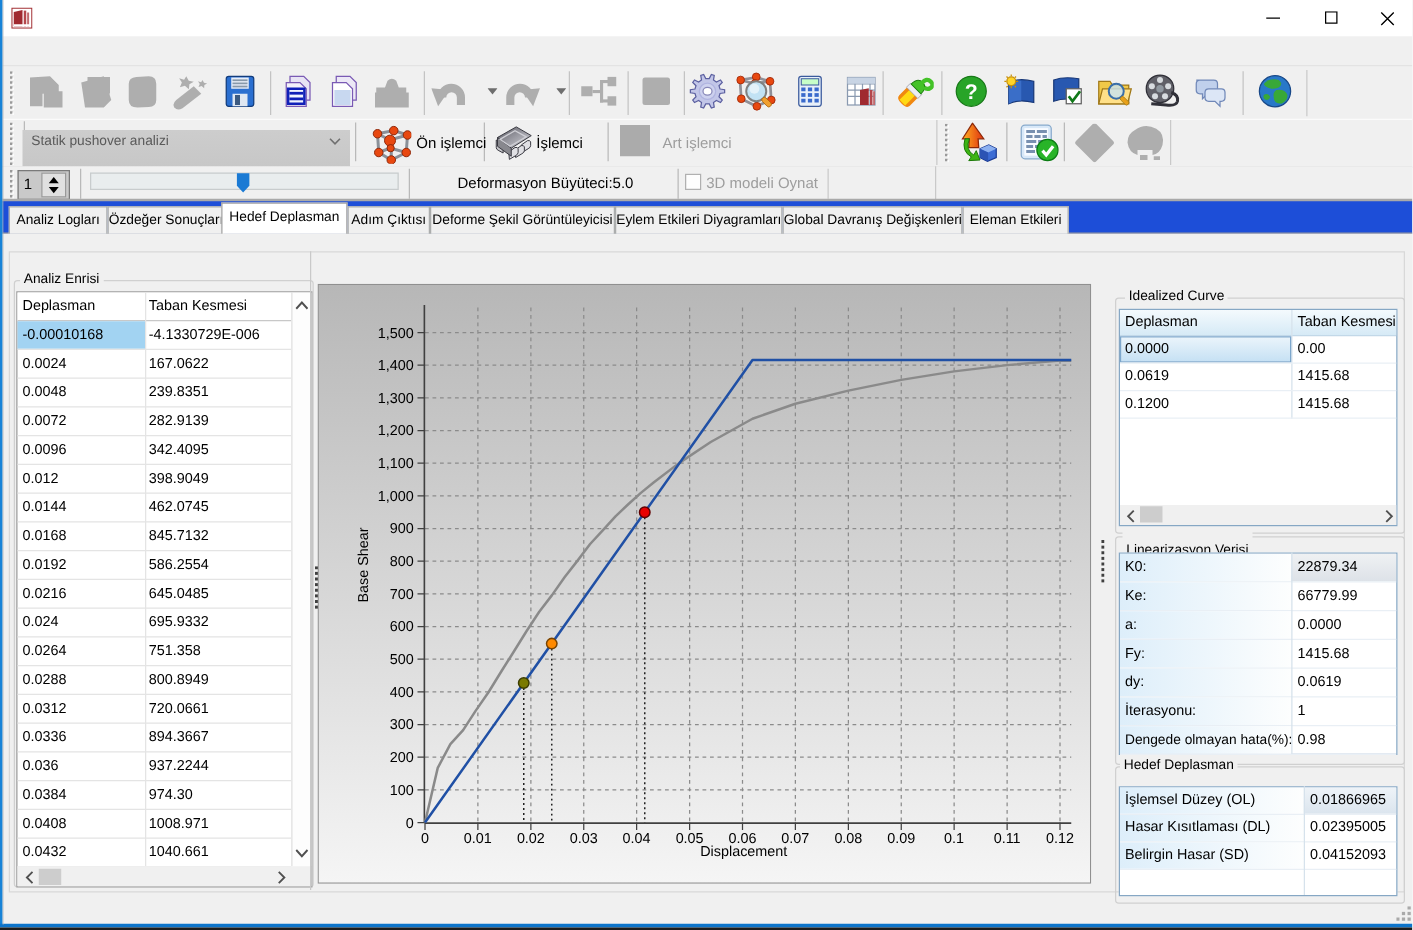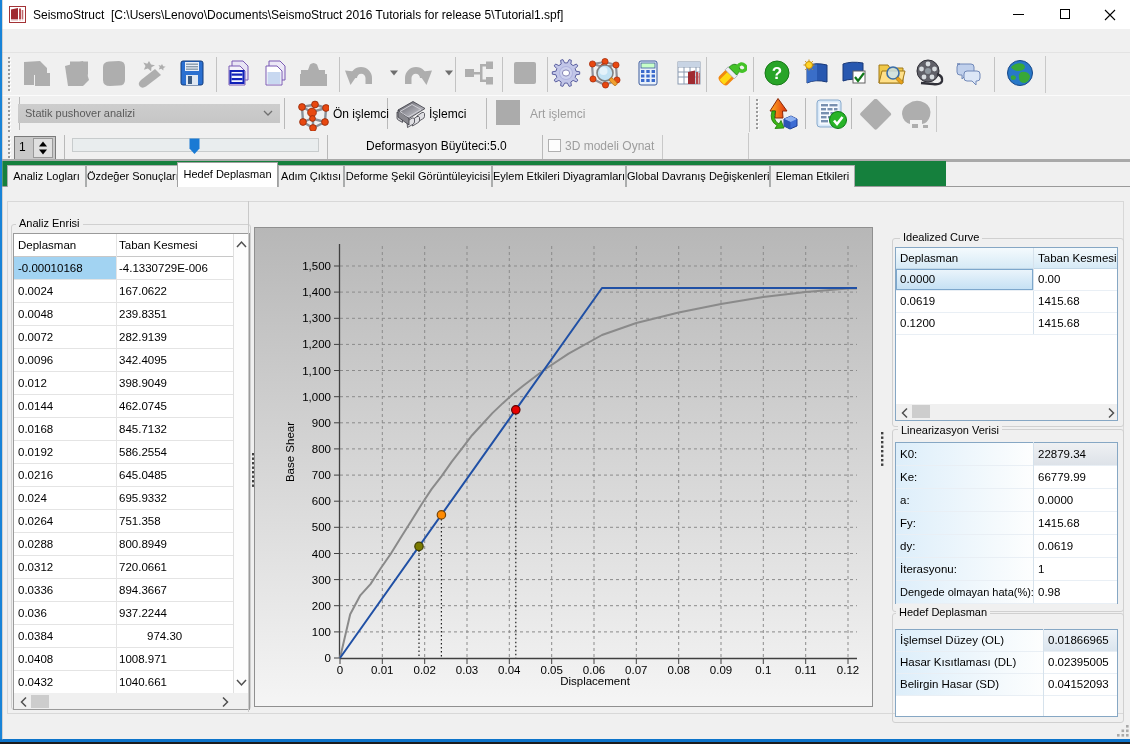--- a/index.html
+++ b/index.html
@@ -14,21 +14,20 @@
 <div class="abs" style="left:2px;top:0;width:1px;height:740px;background:#a8a8a8;z-index:50;opacity:0.45"></div>
 
 <div class="abs" style="left:2px;top:0;width:1128px;height:29px;background:#ffffff;">
   <svg class="abs" style="left:7px;top:6px" width="17" height="17" viewBox="0 0 17 17">
     <rect x="0.5" y="0.5" width="16" height="16" fill="#fff" stroke="#a33236"></rect>
     <path d="M2 3.5 L9 2 L9 15 L2 15 Z" fill="#a02a30"></path>
     <rect x="10" y="2.5" width="2" height="12.5" fill="#b4474c"></rect>
     <rect x="12.7" y="4" width="1.6" height="11" fill="#c06a6e"></rect>
     <rect x="2" y="13.4" width="13" height="1.4" fill="#fff"></rect>
   </svg>
-  <div class="abs" style="left:31px;top:8px;">SeismoStruct&nbsp;&nbsp;[C:\Users\Lenovo\Documents\SeismoStruct 2016 Tutorials for release 5\Tutorial1.spf]</div>
   <div class="abs" style="left:1011px;top:14px;width:11px;height:1px;background:#000"></div>
   <svg class="abs" style="left:1058px;top:9px" width="11" height="11">
         <rect x="0.5" y="0.5" width="9" height="9" fill="none" stroke="#000"></rect>
       </svg>
   <svg class="abs" style="left:1102px;top:9px" width="12" height="12">
         <path d="M1 1 L11 11 M11 1 L1 11" stroke="#000" stroke-width="1.1" fill="none"></path>
       </svg>
 </div>
 <div class="abs" id="tb1" style="left:2px;top:52px;width:1128px;height:43px;border-top:1px solid #e3e3e3;">
 <div class="abs" style="left:1043px;top:3px;width:1px;height:37px;background:#c9c9c9"></div>
@@ -243,21 +242,21 @@
         <rect x="2" y="21" width="1" height="2" fill="#ffffff"></rect>
         <rect x="0" y="24" width="2" height="2" fill="#9a9a9a"></rect>
         <rect x="2" y="25" width="1" height="2" fill="#ffffff"></rect>
         <rect x="0" y="28" width="2" height="2" fill="#9a9a9a"></rect>
         <rect x="2" y="29" width="1" height="2" fill="#ffffff"></rect>
         <rect x="0" y="32" width="2" height="2" fill="#9a9a9a"></rect>
         <rect x="2" y="33" width="1" height="2" fill="#ffffff"></rect>
       </svg>
 
   <div class="abs" style="left:17px;top:1px;width:1px;height:33px;background:#b9b9b9"></div>
-  <div class="abs" style="left:16px;top:8px;width:262px;height:19px;background:linear-gradient(#cdcdcd,#c6c6c6);color:#5a5a5a;">
+  <div class="abs" style="left:16px;top:8px;width:262px;height:35px;background:linear-gradient(#cdcdcd,#c6c6c6);color:#5a5a5a;">
     <div class="abs" style="left:7px;top:3px;font-size:11px">Statik pushover analizi</div>
     <svg class="abs" style="left:245px;top:6px" width="10" height="7">
           <path d="M1 1 L5 5 L9 1" stroke="#707070" fill="none" stroke-width="1.3"></path>
         </svg>
   </div>
   <div class="abs" style="left:282px;top:2px;width:1px;height:31px;background:#b9b9b9"></div>
   <div class="abs" style="left:385px;top:2px;width:1px;height:31px;background:#b9b9b9"></div>
   <div class="abs" style="left:484px;top:2px;width:1px;height:31px;background:#b9b9b9"></div>
   <div class="abs" style="left:331px;top:11px;">Ön işlemci</div>
   <div class="abs" style="left:427px;top:11px;">İşlemci</div>
@@ -397,21 +396,21 @@
       </svg>
   <div class="abs" style="left:325px;top:2px;width:1px;height:24px;background:#b9b9b9"></div>
   <div class="abs" style="left:364px;top:6px;">Deformasyon Büyüteci:5.0</div>
   <div class="abs" style="left:540px;top:2px;width:1px;height:24px;background:#b9b9b9"></div>
   <div class="abs" style="left:546px;top:6px;width:11px;height:11px;background:#fdfdfd;border:1px solid #b0b0b0"></div>
   <div class="abs" style="left:563px;top:6px;color:#9d9d9d">3D modeli Oynat</div>
   <div class="abs" style="left:660px;top:2px;width:1px;height:24px;background:#c9c9c9"></div>
   <div class="abs" style="left:746px;top:0px;width:1px;height:27px;background:#c9c9c9"></div>
 </div>
 <div class="abs" style="left:2px;top:159px;width:1128px;height:3px;background:#a9a9a9;"></div>
-<div class="abs" id="tabs" style="left:2px;top:161px;width:944px;height:26px;background:#15803d;font-size:11px;">
+<div class="abs" id="tabs" style="left:2px;top:161px;width:1128px;height:26px;background:#1d4ed8;font-size:11px;">
 <div class="abs" style="left:0;top:25px;width:1128px;height:1px;background:#9a9a9a"></div>
 <div class="abs" style="left:5px;top:4px;width:79px;height:22px;background:#f0f0f0;border:1px solid #abadad;border-bottom:none;z-index:2;text-align:center;line-height:20px;box-sizing:border-box;white-space:nowrap;overflow:hidden">Analiz Logları</div>
 <div class="abs" style="left:84px;top:4px;width:93px;height:22px;background:#f0f0f0;border:1px solid #abadad;border-bottom:none;z-index:2;text-align:center;line-height:20px;box-sizing:border-box;white-space:nowrap;overflow:hidden">Özdeğer Sonuçları</div>
 <div class="abs" style="left:175px;top:1px;width:101px;height:25px;background:#fff;border:1px solid #a0a0a0;border-bottom:none;z-index:3;text-align:center;line-height:22px;box-sizing:border-box;white-space:nowrap;overflow:hidden">Hedef Deplasman</div>
 <div class="abs" style="left:276px;top:4px;width:66px;height:22px;background:#f0f0f0;border:1px solid #abadad;border-bottom:none;z-index:2;text-align:center;line-height:20px;box-sizing:border-box;white-space:nowrap;overflow:hidden">Adım Çıktısı</div>
 <div class="abs" style="left:342px;top:4px;width:148px;height:22px;background:#f0f0f0;border:1px solid #abadad;border-bottom:none;z-index:2;text-align:center;line-height:20px;box-sizing:border-box;white-space:nowrap;overflow:hidden">Deforme Şekil Görüntüleyicisi</div>
 <div class="abs" style="left:490px;top:4px;width:134px;height:22px;background:#f0f0f0;border:1px solid #abadad;border-bottom:none;z-index:2;text-align:center;line-height:20px;box-sizing:border-box;white-space:nowrap;overflow:hidden">Eylem Etkileri Diyagramları</div>
 <div class="abs" style="left:624px;top:4px;width:144px;height:22px;background:#f0f0f0;border:1px solid #abadad;border-bottom:none;z-index:2;text-align:center;line-height:20px;box-sizing:border-box;white-space:nowrap;overflow:hidden">Global Davranış Değişkenleri</div>
 <div class="abs" style="left:768px;top:4px;width:85px;height:22px;background:#f0f0f0;border:1px solid #abadad;border-bottom:none;z-index:2;text-align:center;line-height:20px;box-sizing:border-box;white-space:nowrap;overflow:hidden">Eleman Etkileri</div>
 </div>
@@ -467,21 +466,21 @@
 <div class="abs" style="left:4px;top:327px;">0.0312</div>
 <div class="abs" style="left:105px;top:327px;">720.0661</div>
 <div class="abs" style="left:0;top:344px;width:219px;height:1px;background:#e4e4e4"></div>
 <div class="abs" style="left:4px;top:350px;">0.0336</div>
 <div class="abs" style="left:105px;top:350px;">894.3667</div>
 <div class="abs" style="left:0;top:367px;width:219px;height:1px;background:#e4e4e4"></div>
 <div class="abs" style="left:4px;top:373px;">0.036</div>
 <div class="abs" style="left:105px;top:373px;">937.2244</div>
 <div class="abs" style="left:0;top:390px;width:219px;height:1px;background:#e4e4e4"></div>
 <div class="abs" style="left:4px;top:396px;">0.0384</div>
-<div class="abs" style="left:105px;top:396px;margin-left:28px;">974.30</div>
+<div class="abs" style="left:105px;top:396px;">974.30</div>
 <div class="abs" style="left:0;top:413px;width:219px;height:1px;background:#e4e4e4"></div>
 <div class="abs" style="left:4px;top:419px;">0.0408</div>
 <div class="abs" style="left:105px;top:419px;">1008.971</div>
 <div class="abs" style="left:0;top:436px;width:219px;height:1px;background:#e4e4e4"></div>
 <div class="abs" style="left:4px;top:442px;">0.0432</div>
 <div class="abs" style="left:105px;top:442px;">1040.661</div>
 <div class="abs" style="left:0;top:459px;width:219px;height:1px;background:#e4e4e4"></div>
 <div class="abs" style="left:219px;top:0;width:16px;height:459px;background:#fdfdfd;border-left:1px solid #e0e0e0;box-sizing:border-box"></div>
 <svg class="abs" style="left:221px;top:6px" width="13" height="9">
           <path d="M2 7 L6.5 2 L11 7" stroke="#505050" stroke-width="1.5" fill="none"></path>
@@ -592,21 +591,21 @@
 <div class="abs" style="left:8px;top:120px;width:221px;height:1px;background:#e9eff5"></div>
 <div class="abs" style="left:8px;top:190px;width:221px;height:16px;background:#f0f0f0"></div>
 <svg class="abs" style="left:12px;top:193px" width="9" height="12">
           <path d="M7 1.5 L2.5 6 L7 10.5" stroke="#505050" stroke-width="1.5" fill="none"></path>
         </svg>
 <div class="abs" style="left:24px;top:191px;width:18px;height:13px;background:#cdcdcd"></div>
 <svg class="abs" style="left:219px;top:193px" width="9" height="12">
           <path d="M2 1.5 L6.5 6 L2 10.5" stroke="#505050" stroke-width="1.5" fill="none"></path>
         </svg>
 <div class="abs" style="left:4px;top:215px;width:230px;height:181px;border:1px solid #d0d0d0;border-radius:3px;"></div>
-<div class="abs" style="left:10px;top:208px;background:#f0f0f0;padding:2px 3px;font-size:11px;white-space:nowrap">Linearizasyon Verisi</div>
+<div class="abs" style="left:10px;top:208px;background:#f0f0f0;padding:12px 3px;font-size:11px;white-space:nowrap">Linearizasyon Verisi</div>
 <div class="abs" style="left:7px;top:228px;width:223px;height:162px;background:#fff;border:1px solid #86a7c4;box-sizing:border-box"></div>
 <div class="abs" style="left:8px;top:229px;width:137px;height:22px;background:linear-gradient(90deg,#ddeefa,#fdfefe);"></div>
 <div class="abs" style="left:145px;top:229px;width:84px;height:22px;background:linear-gradient(#eff1f3,#dde2e8);"></div>
 <div class="abs" style="left:12px;top:234px;white-space:nowrap">K0:</div>
 <div class="abs" style="left:150px;top:234px;">22879.34</div>
 <div class="abs" style="left:8px;top:251px;width:221px;height:1px;background:#e9eff5"></div>
 <div class="abs" style="left:8px;top:252px;width:137px;height:22px;background:linear-gradient(90deg,#ddeefa,#fdfefe);"></div>
 <div class="abs" style="left:12px;top:257px;white-space:nowrap">Ke:</div>
 <div class="abs" style="left:150px;top:257px;">66779.99</div>
 <div class="abs" style="left:8px;top:274px;width:221px;height:1px;background:#e9eff5"></div>

